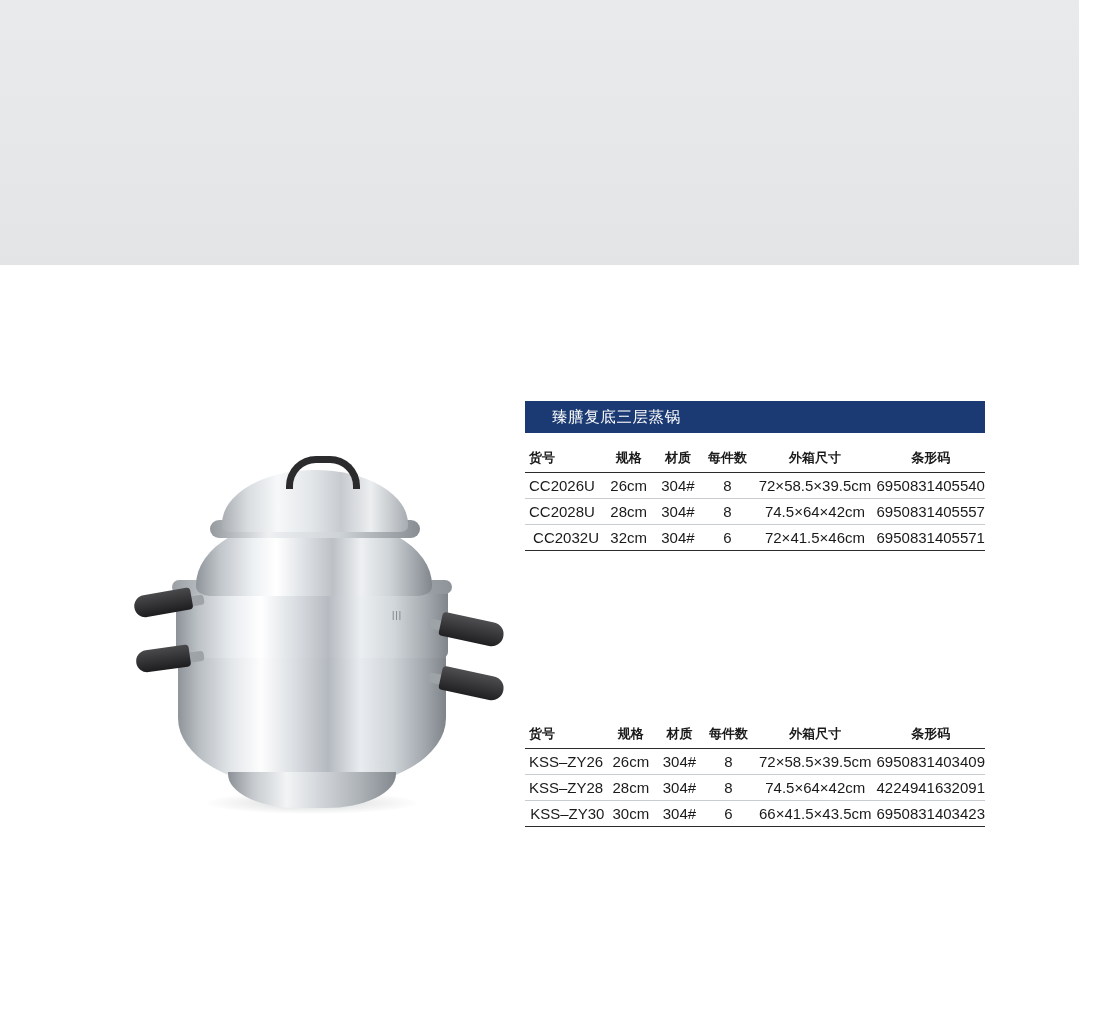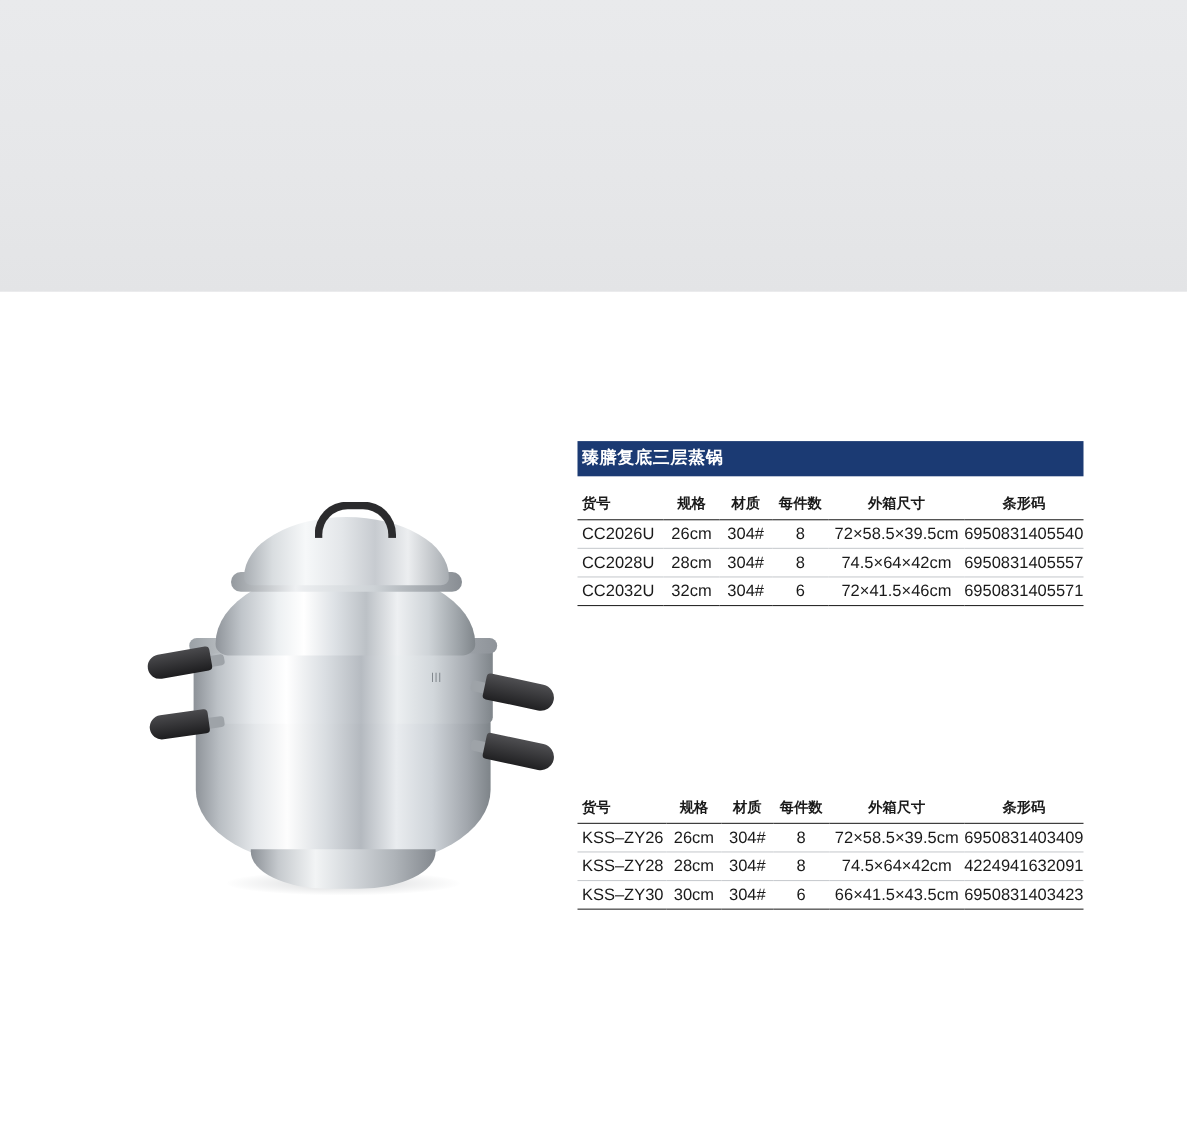--- a/index.html
+++ b/index.html
@@ -188,23 +188,23 @@
     width: 460px;
   }
   .section-1 { left: 525px; top: 401px; }
   .section-2 { left: 525px; top: 709px; }
 
   .section-header {
     background: #1b3a73;
     color: #ffffff;
     height: 32px;
     line-height: 32px;
-    padding-left: 4px;
+    padding-left: 27px;
     font-size: 15.5px;
-    font-weight: bold;
+    font-weight: normal;
     letter-spacing: 0.6px;
     font-family: "Liberation Sans", sans-serif;
   }
   table.spec {
     width: 460px;
     border-collapse: collapse;
     margin-top: 14px;
     font-size: 10.5px;
     color: #1a1a1a;
   }
@@ -218,20 +218,21 @@
   }
   table.spec td {
     padding: 4px 0 4px 0;
     border-bottom: 1px solid #c9ccd0;
     text-align: center;
     white-space: nowrap;
     font-size: 15px;
   }
   table.spec tr:last-child td {
     border-bottom: 1px solid #2b2b2b;
+    text-align: center;
   }
   table.spec .col-code { width: 78px; text-align: left; padding-left: 4px; }
   table.spec th.col-code { text-align: left; padding-left: 4px; }
   table.spec .col-size { width: 58px; }
   table.spec .col-mat  { width: 54px; }
   table.spec .col-qty  { width: 58px; }
   table.spec .col-box  { width: 128px; }
   table.spec .col-bar  { width: 104px; }
 </style>
 </head>

